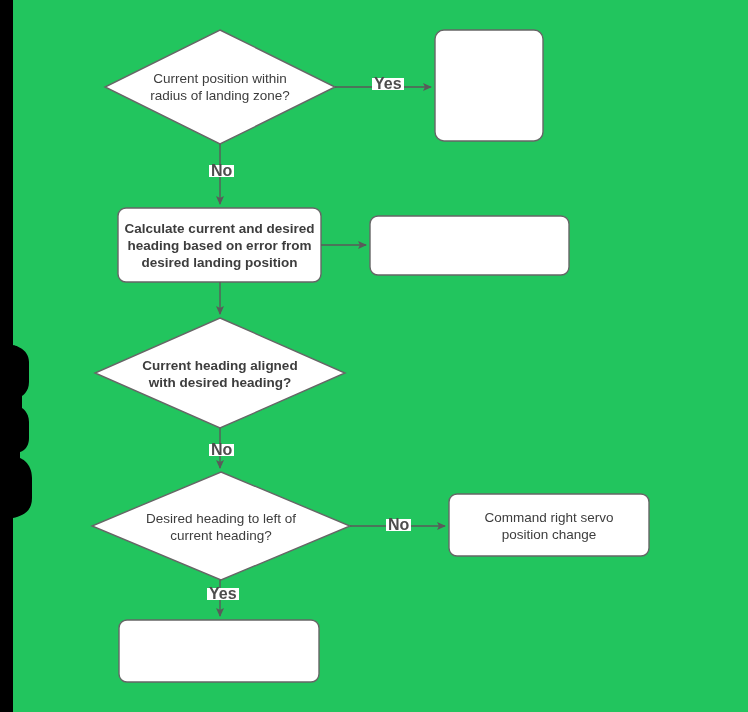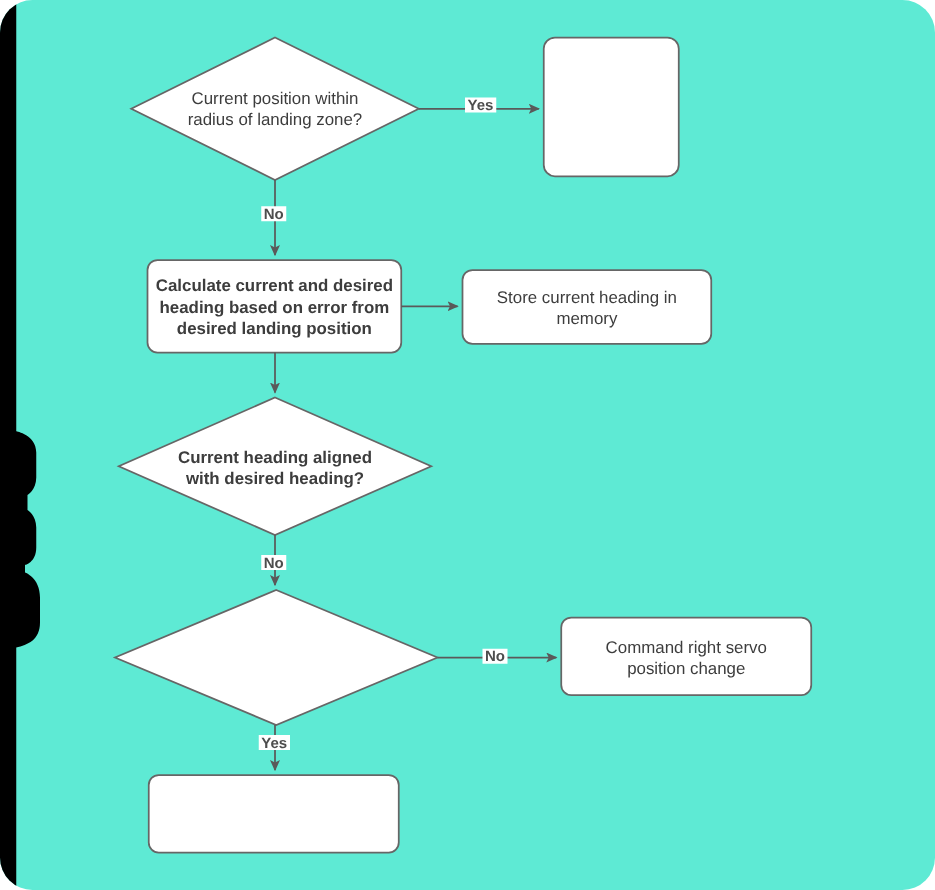--- a/index.html
+++ b/index.html
@@ -4,24 +4,23 @@
 <style>
   html, body {
     margin: 0;
     padding: 0;
     background: #ffffff;
   }
   #canvas {
     position: relative;
     width: 748px;
     height: 712px;
-    background: #5eead4;
+    background: #22c55e;
     overflow: hidden;
     font-family: "Liberation Sans", sans-serif;
-    border-radius: 26px;
   }
   #flow-svg {
     position: absolute;
     left: 0;
     top: 0;
     width: 748px;
     height: 712px;
   }
   .node-text {
     position: absolute;
@@ -32,21 +31,21 @@
     color: #3d3d3d;
     font-size: 13.5px;
     line-height: 17px;
     font-family: "Liberation Sans", sans-serif;
     pointer-events: none;
     white-space: pre-line;
   }
   .edge-label {
     position: absolute;
     color: #4d4d4d;
-    font-size: 12px;
+    font-size: 16px;
     font-weight: bold;
     font-family: "Liberation Sans", sans-serif;
     background: #ffffff;
     padding: 0 2px;
     line-height: 12px;
   }
 </style>
 </head>
 <body>
 
@@ -98,26 +97,26 @@
   </svg>
 
   <div class="node-text" style="left:120px; top:58px; width:200px; height:58px;">Current position within
 radius of landing zone?</div>
 
 
   <div class="node-text" style="left:120px; top:212px; width:199px; height:66px;font-weight:bold;">Calculate current and desired
 heading based on error from
 desired landing position</div>
 
-  <div class="node-text" style="left:374px; top:222px; width:191px; height:47px;">Store current heading in
-memory</div>
 
   <div class="node-text" style="left:112px; top:345px; width:216px; height:58px;font-weight:bold;">Current heading aligned
 with desired heading?</div>
 
+  <div class="node-text" style="left:110px; top:498px; width:222px; height:58px;">Desired heading to left of
+current heading?</div>
 
   <div class="node-text" style="left:453px; top:502px; width:192px; height:47px;">Command right servo
 position change</div>
 
 
   <div class="edge-label" style="left:372px; top:78px;">Yes</div>
 
   <div class="edge-label" style="left:209px; top:165px;">No</div>
 
   <div class="edge-label" style="left:209px; top:444px;">No</div>

